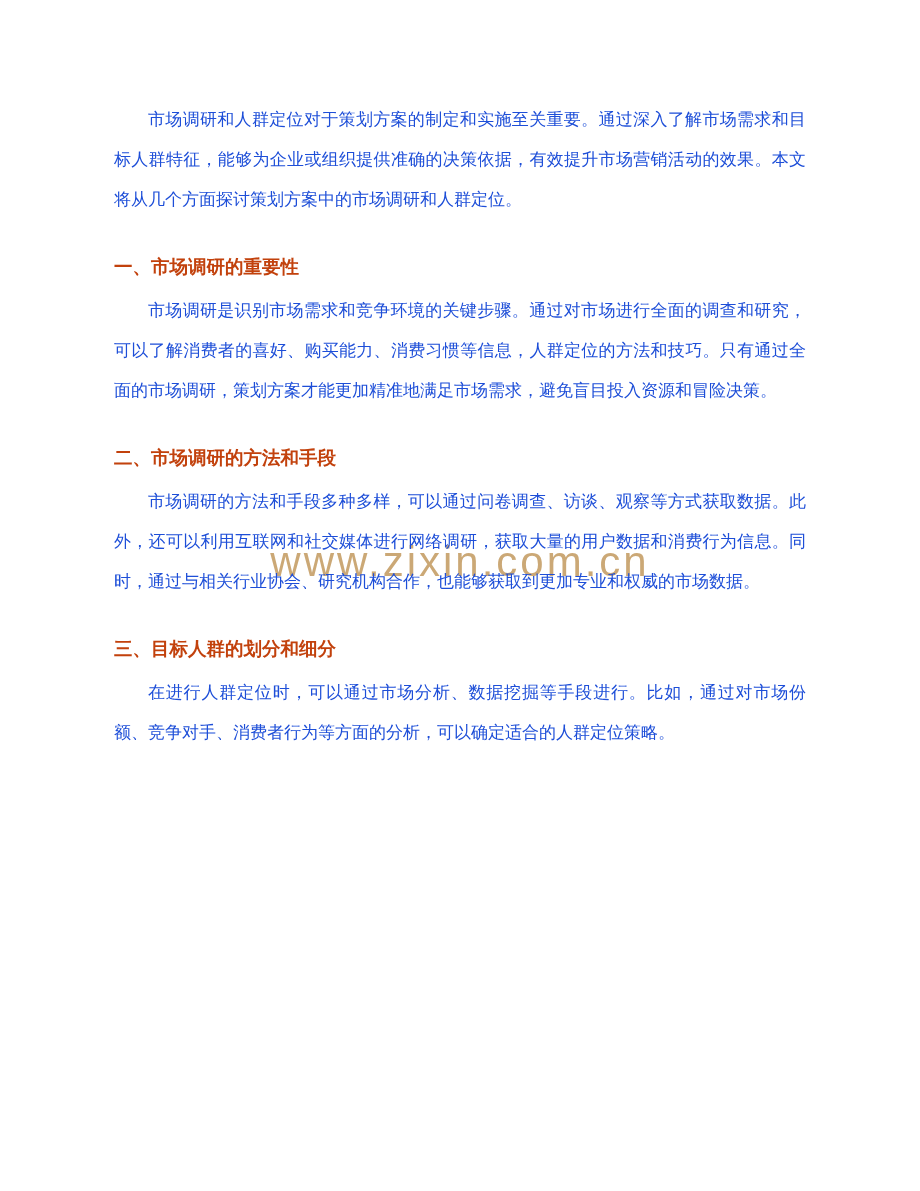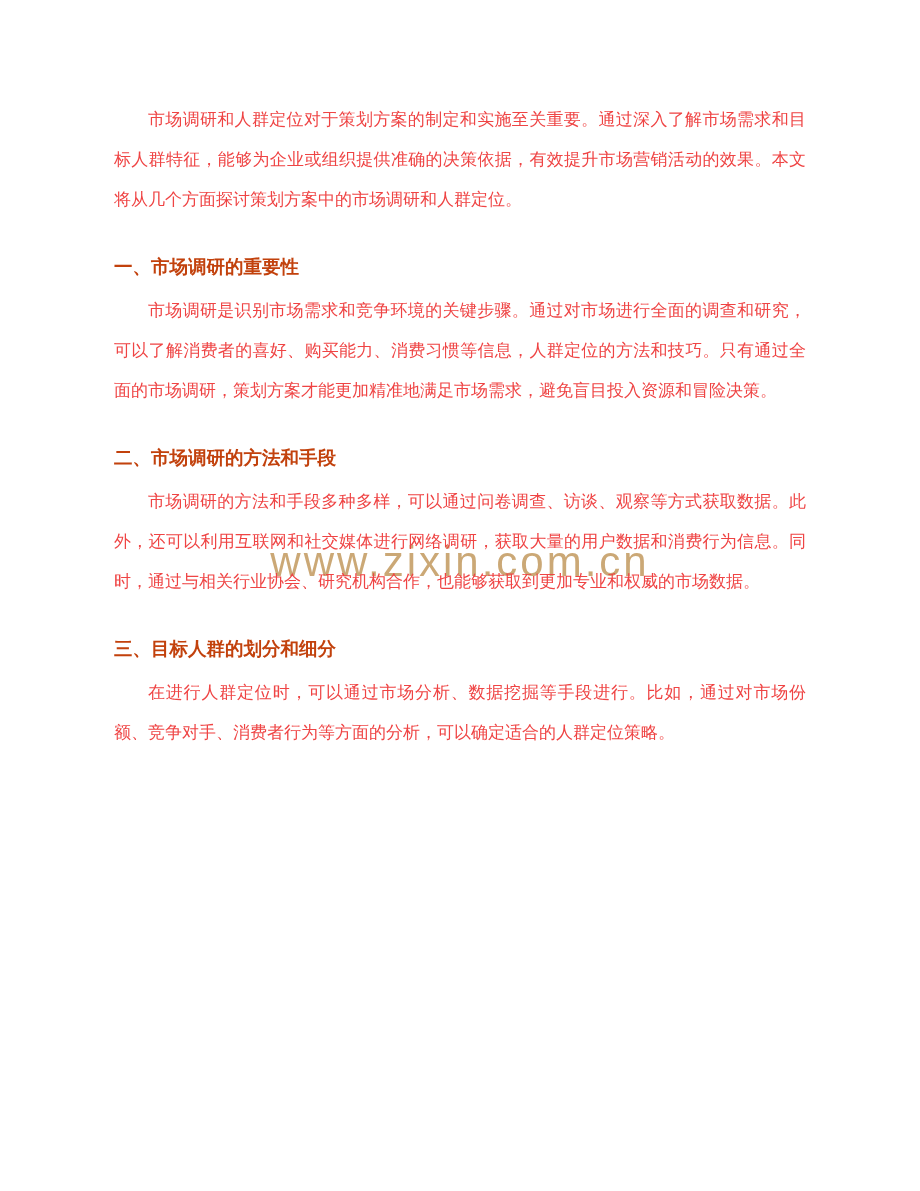--- a/index.html
+++ b/index.html
@@ -33,21 +33,21 @@
     color: #000000;
     margin: 0 0 46px 0;
     font-family: "Liberation Sans", "DejaVu Sans", sans-serif;
   }
 
   p.body-para {
     font-size: 17px;
     line-height: 40px;
     text-align: justify;
     text-indent: 2em;
-    color: #ef4444;
+    color: #1d4ed8;
     margin: 0;
   }
 
   h2.section-heading {
     font-size: 18.5px;
     font-weight: bold;
     color: #c2410c;
     margin: 34px 0 12px 0;
     font-family: "Liberation Sans", "DejaVu Sans", sans-serif;
   }

